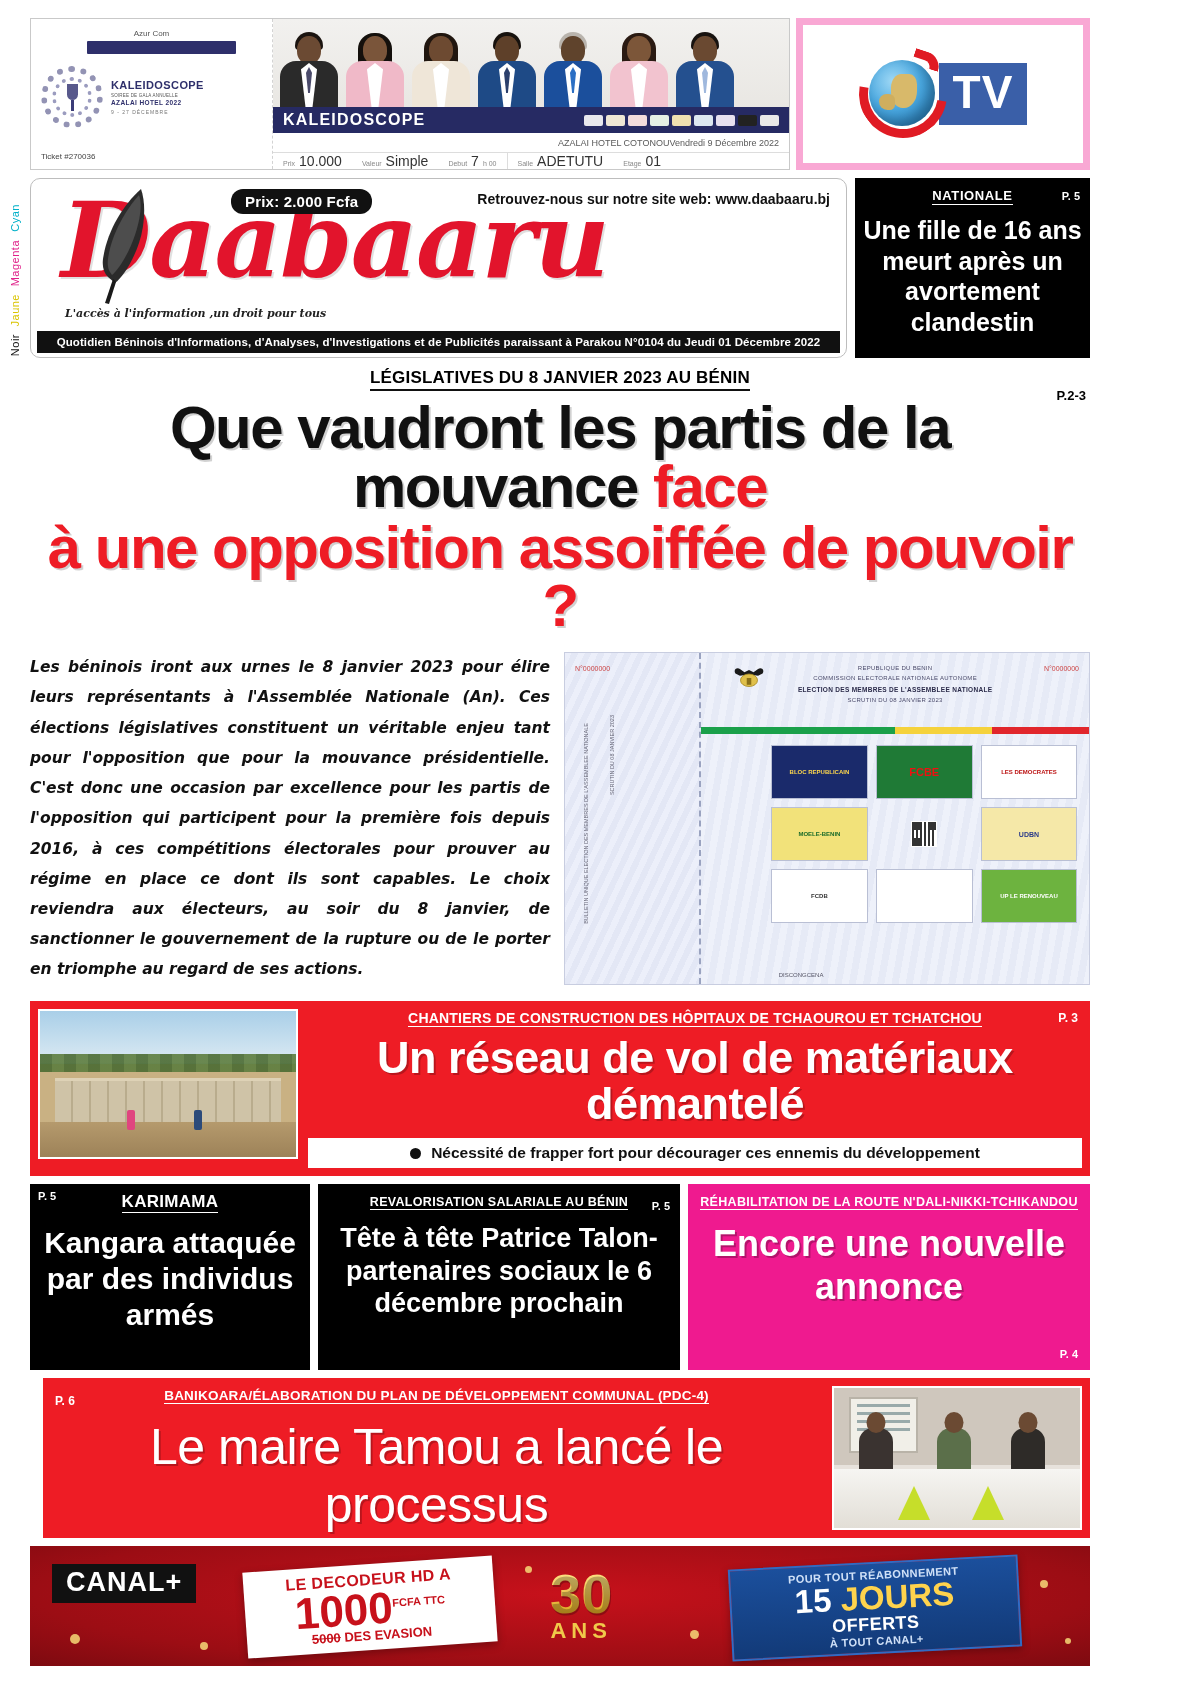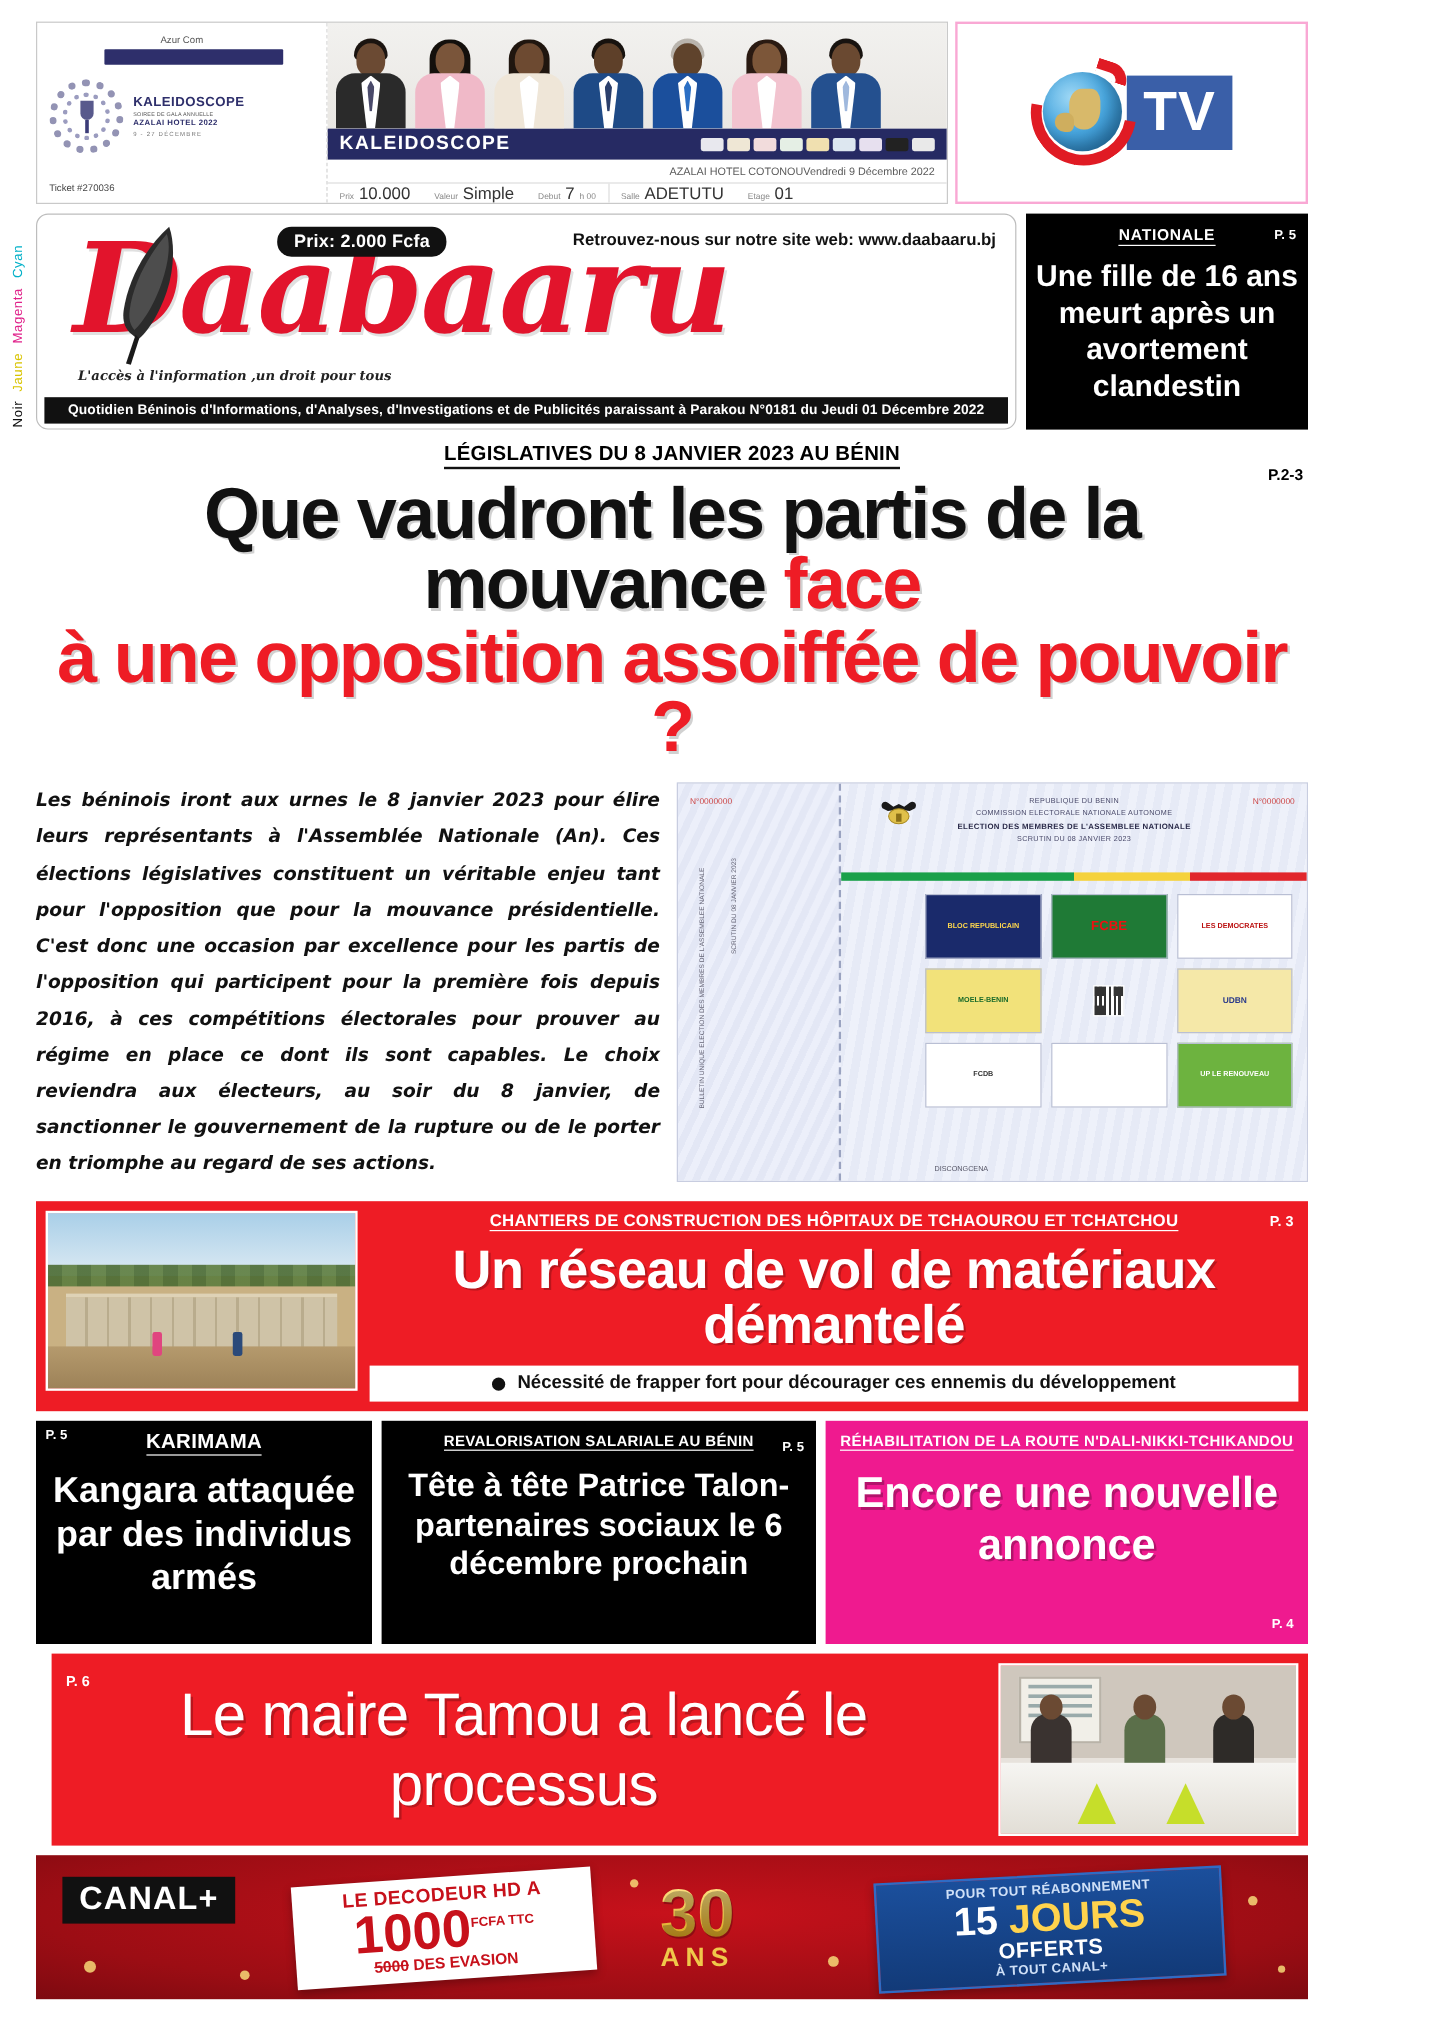--- a/index.html
+++ b/index.html
@@ -116,21 +116,21 @@
     height: 20px; display: flex; align-items: center; justify-content: flex-end;
     padding: 0 10px; font-size: 9px; color: #5a5a5a; border-bottom: 1px solid #ddd;
   }
   .kal-details { flex: 1; display: flex; align-items: center; font-size: 9px; color: #555; }
   .kd-seg { padding: 0 10px; display: flex; align-items: baseline; gap: 4px; }
   .kd-seg .lbl { font-size: 7px; color: #888; }
   .kd-seg .val { font-size: 14px; color: #333; }
   .kd-sep { width: 1px; align-self: stretch; background: #ddd; }
 
   .tvbox {
-    flex: 1; border: 2px solid #f9a8d4; background: #fff;
+    flex: 1; border: 7px solid #f9a8d4; background: #fff;
     display: flex; align-items: center; justify-content: center; gap: 0;
   }
   .globe-wrap { position: relative; width: 88px; height: 88px; }
   .globe {
     position: absolute; left: 10px; top: 10px; width: 66px; height: 66px;
     border-radius: 50%;
     background: radial-gradient(circle at 36% 32%, #9fd8f5 0%, #4aa8e0 45%, #1a6fae 100%);
     box-shadow: inset -6px -6px 12px rgba(0,0,0,.25);
     overflow: hidden;
   }
@@ -601,21 +601,21 @@
     <div class="masthead">
       <div class="price-pill">Prix: 2.000 Fcfa</div>
       <div class="website">Retrouvez-nous sur notre site web: www.daabaaru.bj</div>
       <div class="logotype">Daabaaru</div>
       <svg class="quill" viewBox="0 0 70 120">
         <path d="M52 4 C34 20, 18 46, 14 74 C13 82, 15 88, 19 92 L26 98 C34 92, 44 76, 50 58 C56 40, 57 18, 52 4 Z" fill="#2b2b2b"></path>
         <path d="M50 10 C36 26, 22 50, 19 74 C18 82, 20 86, 23 90 C30 84, 40 68, 46 50 C52 32, 53 18, 50 10 Z" fill="#4d4d4d"></path>
         <path d="M24 94 L16 118 L20 119 L27 97 Z" fill="#1a1a1a"></path>
       </svg>
       <div class="tagline">L'accès à l'information ,un droit pour tous</div>
-      <div class="pubbar">Quotidien Béninois d'Informations, d'Analyses, d'Investigations et de Publicités paraissant à Parakou N°0181 du Jeudi 01 Décembre 2022</div>
+      <div class="pubbar">Quotidien Béninois d'Informations, d'Analyses, d'Investigations et de Publicités paraissant à Parakou N°0104 du Jeudi 01 Décembre 2022</div>
     </div>
 
     <div class="adjohoun">
       <div class="kicker-row">
         <span class="kicker">NATIONALE</span>
         <span class="pg">P. 5</span>
       </div>
       <div class="hl">Une fille de 16 ans meurt après un avortement clandestin</div>
     </div>
   </div>
@@ -711,20 +711,23 @@
     <div class="col pink c3">
       <span class="kick">RÉHABILITATION DE LA ROUTE N'DALI-NIKKI-TCHIKANDOU</span>
       <div class="hl">Encore une nouvelle annonce</div>
       <span class="pg-br">P. 4</span>
     </div>
   </div>
 
   <div class="banikoara">
     <div class="bk-left">
       <span class="bk-pg">P. 6</span>
+      <div class="bk-kicker-row">
+        <span class="bk-kicker">BANIKOARA/ÉLABORATION DU PLAN DE DÉVELOPPEMENT COMMUNAL (PDC-4)</span>
+      </div>
       <div class="bk-h1">Le maire Tamou a lancé le processus</div>
     </div>
     <div class="bk-photo">
       <div class="screen">
           <i></i>
           <i></i>
           <i></i>
           <i></i>
         </div>
       <div class="p1"></div>

